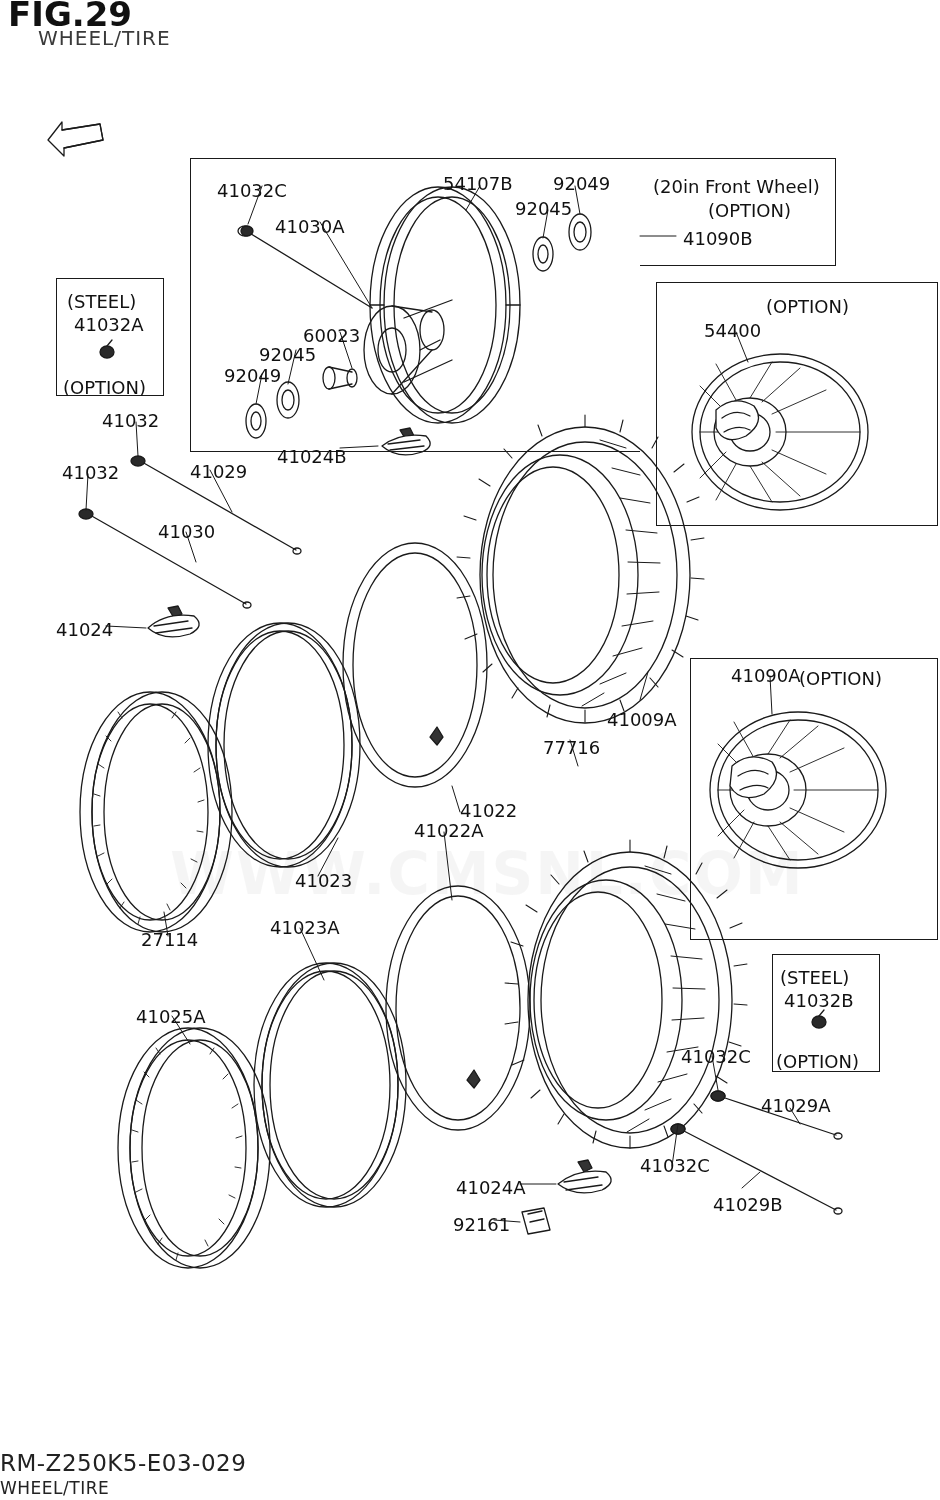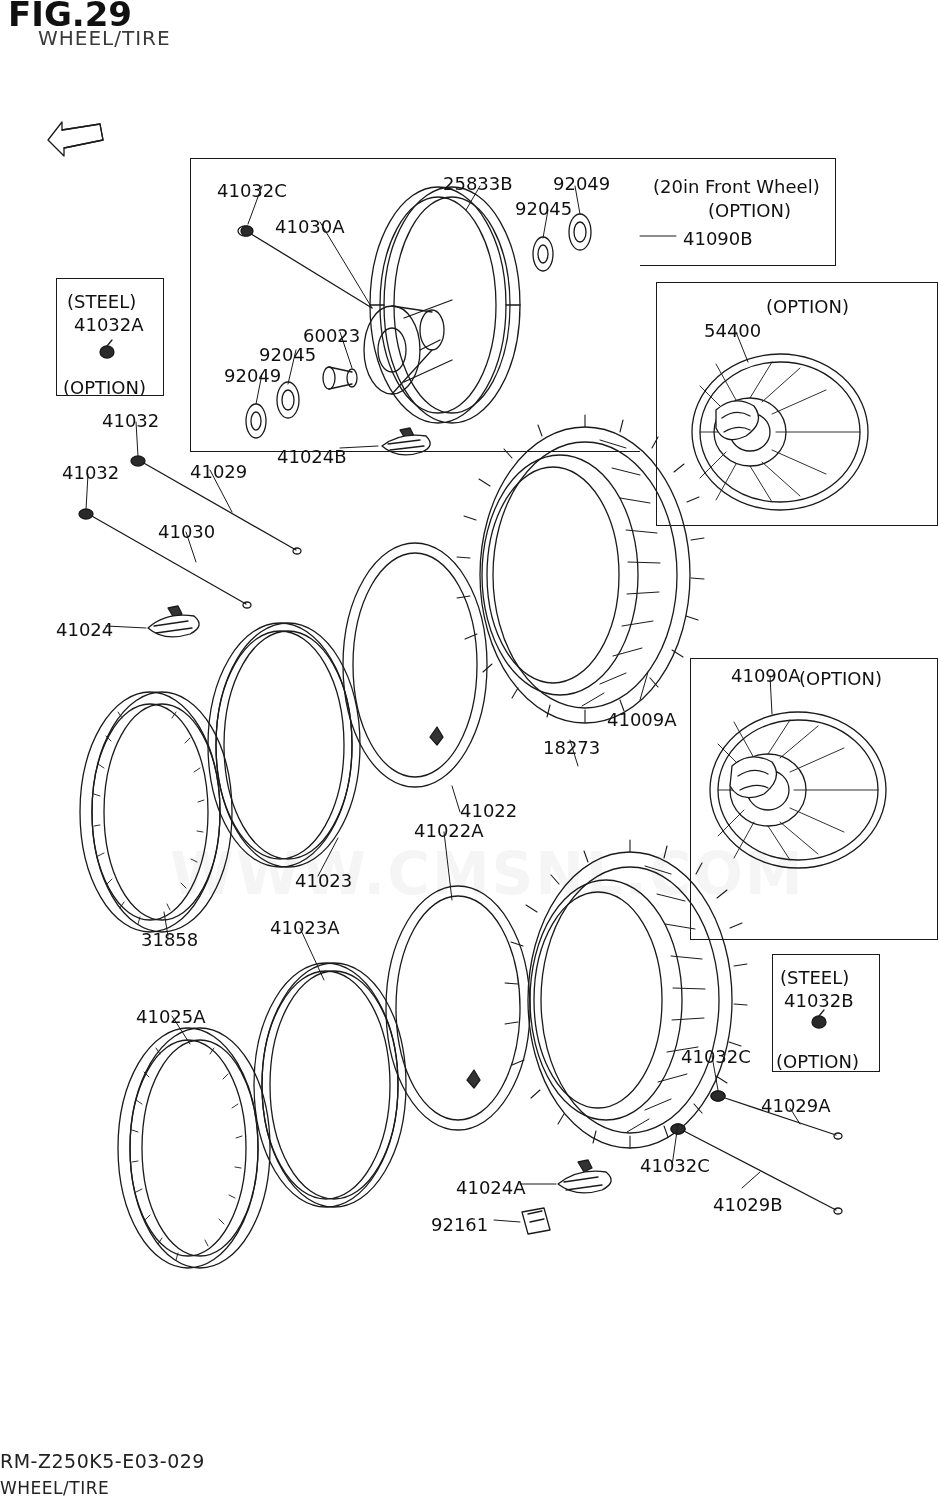--- a/index.html
+++ b/index.html
@@ -40,21 +40,21 @@
     font-size: 20px;
     letter-spacing: 1px;
     color: #3a3a3a;
   }
 
   
   .footer-code {
     position: absolute;
     left: 0px;
     top: 1450px;
-    font-size: 19px;
+    font-size: 23px;
     color: #222;
     letter-spacing: 0.5px;
   }
   .footer-name {
     position: absolute;
     left: 0px;
     top: 1478px;
     font-size: 17px;
     color: #222;
     letter-spacing: 0.5px;
@@ -412,47 +412,47 @@
 
   <div class="box" style="left:656px; top:282px; width:282px; height:244px;"></div>
   <div class="box-label" style="left:766px; top:288px;">(OPTION)</div>
 
   <div class="box" style="left:690px; top:658px; width:248px; height:282px;"></div>
   <div class="box-label" style="left:799px; top:660px;">(OPTION)</div>
 
   <div id="callouts">
       <div class="lbl" style="left: 217px; top: 180px;">41032C</div>
       <div class="lbl" style="left: 275px; top: 216px;">41030A</div>
-      <div class="lbl" style="left: 443px; top: 173px;">25833B</div>
+      <div class="lbl" style="left: 443px; top: 173px;">54107B</div>
       <div class="lbl" style="left: 553px; top: 173px;">92049</div>
       <div class="lbl" style="left: 515px; top: 198px;">92045</div>
       <div class="lbl" style="left: 683px; top: 228px;">41090B</div>
       <div class="lbl" style="left: 303px; top: 325px;">60023</div>
       <div class="lbl" style="left: 259px; top: 344px;">92045</div>
       <div class="lbl" style="left: 224px; top: 365px;">92049</div>
       <div class="lbl" style="left: 277px; top: 446px;">41024B</div>
       <div class="lbl" style="left: 102px; top: 410px;">41032</div>
       <div class="lbl" style="left: 62px; top: 462px;">41032</div>
       <div class="lbl" style="left: 190px; top: 461px;">41029</div>
       <div class="lbl" style="left: 158px; top: 521px;">41030</div>
       <div class="lbl" style="left: 56px; top: 619px;">41024</div>
       <div class="lbl" style="left: 607px; top: 709px;">41009A</div>
-      <div class="lbl" style="left: 543px; top: 737px;">18273</div>
+      <div class="lbl" style="left: 543px; top: 737px;">77716</div>
       <div class="lbl" style="left: 446px; top: 800px; margin-left: 14px;">41022</div>
       <div class="lbl" style="left: 414px; top: 820px;">41022A</div>
       <div class="lbl" style="left: 295px; top: 870px;">41023</div>
       <div class="lbl" style="left: 270px; top: 917px;">41023A</div>
-      <div class="lbl" style="left: 141px; top: 929px;">31858</div>
+      <div class="lbl" style="left: 141px; top: 929px;">27114</div>
       <div class="lbl" style="left: 136px; top: 1006px;">41025A</div>
       <div class="lbl" style="left: 704px; top: 320px;">54400</div>
       <div class="lbl" style="left: 731px; top: 665px;">41090A</div>
       <div class="lbl" style="left: 681px; top: 1046px;">41032C</div>
       <div class="lbl" style="left: 761px; top: 1095px;">41029A</div>
       <div class="lbl" style="left: 640px; top: 1155px;">41032C</div>
       <div class="lbl" style="left: 713px; top: 1194px;">41029B</div>
       <div class="lbl" style="left: 456px; top: 1177px;">41024A</div>
-      <div class="lbl" style="left: 431px; top: 1214px;">92161</div>
+      <div class="lbl" style="left: 453px; top: 1214px;">92161</div>
     </div>
 
   <div class="footer-code">RM-Z250K5-E03-029</div>
   <div class="footer-name">WHEEL/TIRE</div>
 
 </div>
 
 </body></html>

